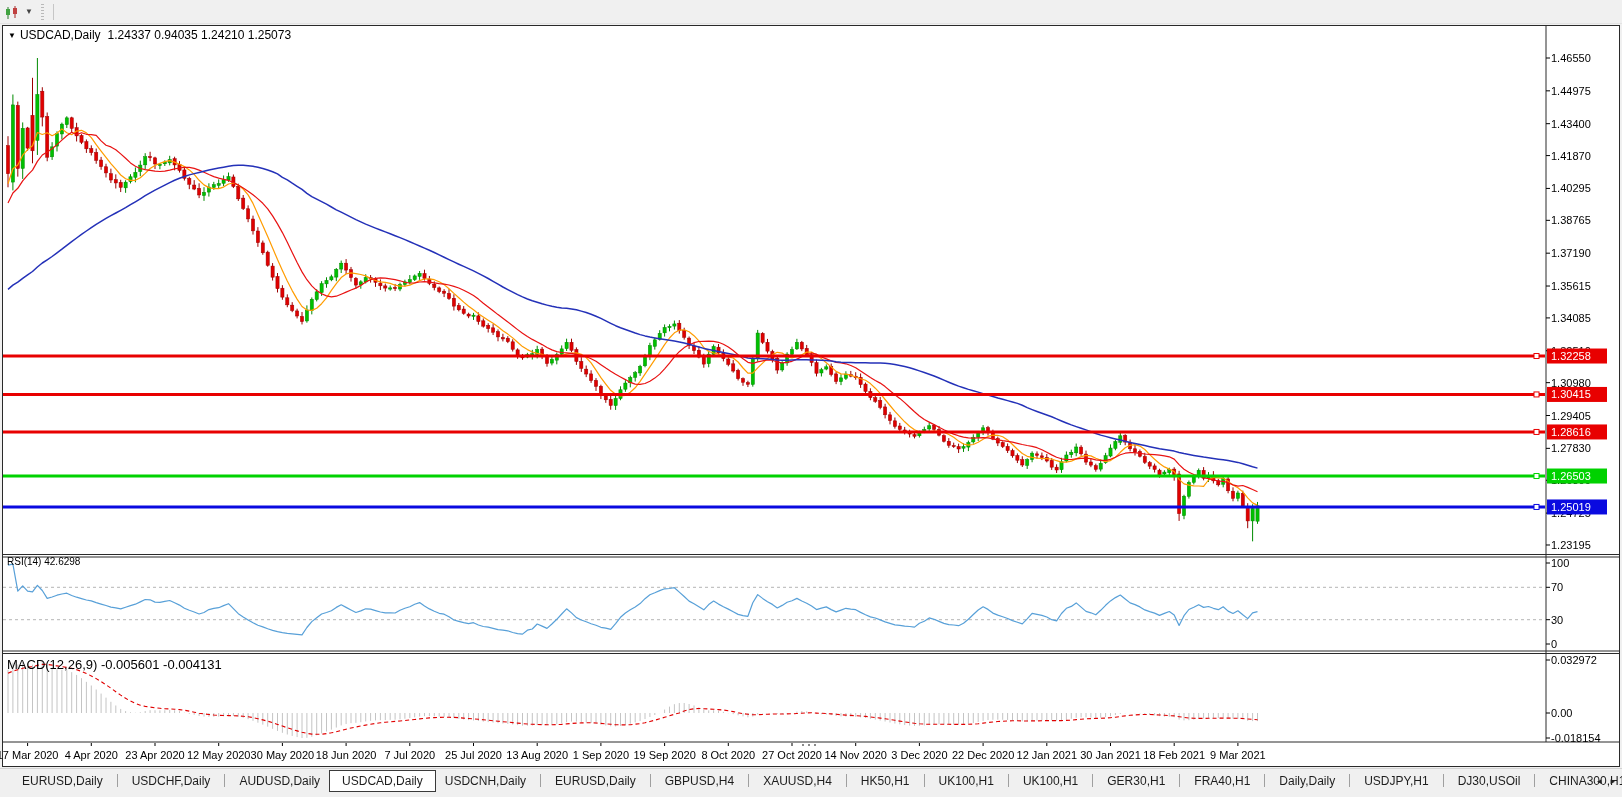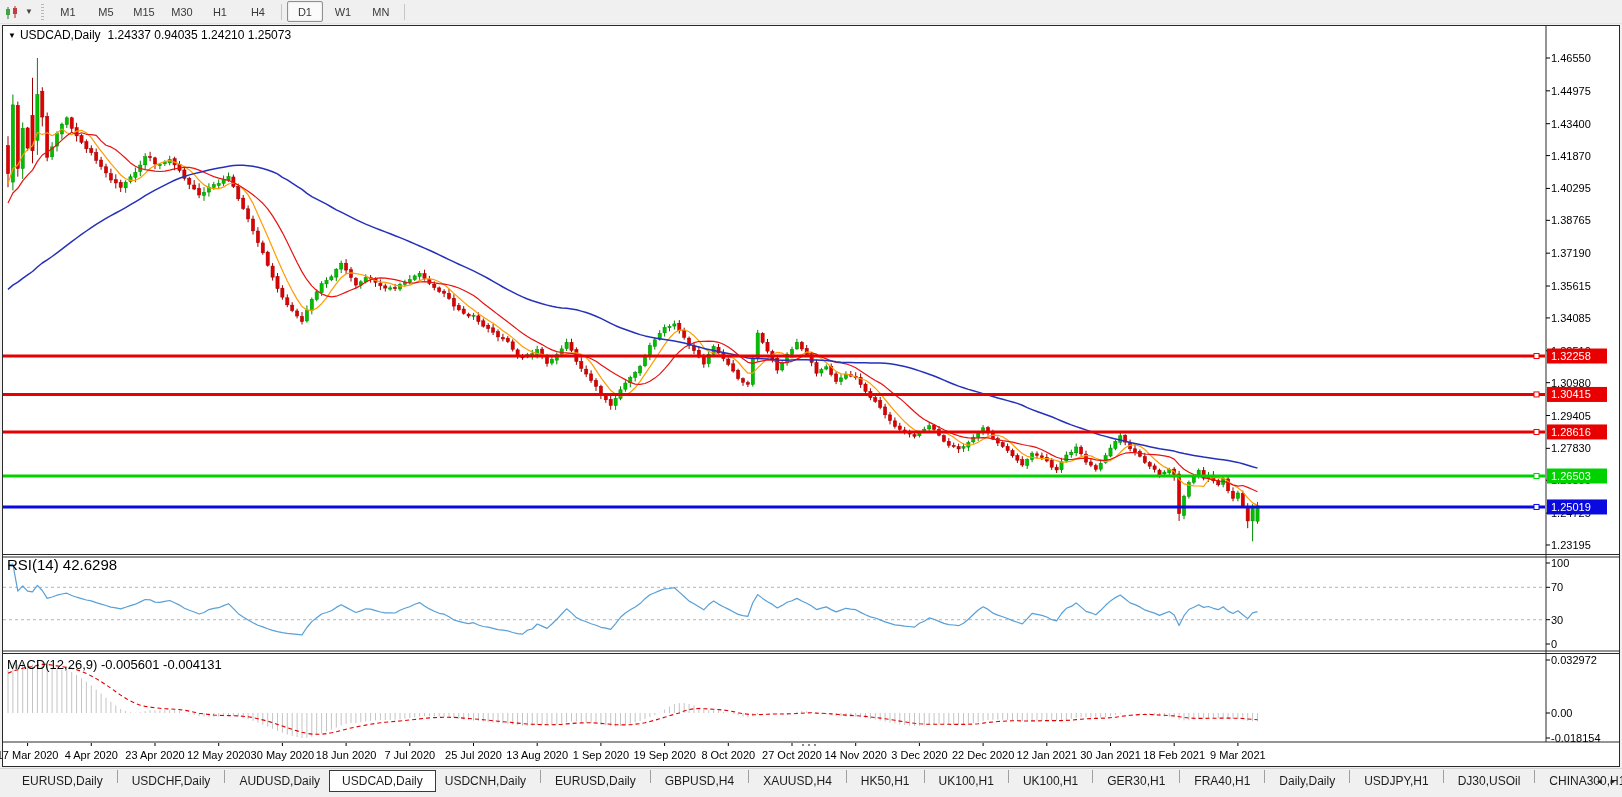--- a/index.html
+++ b/index.html
@@ -26,21 +26,21 @@
   }
   .tf-btn.active{background:#fbfbfb;border:1px solid #8f8f8f;box-shadow:inset 0 0 2px #d0d0d0}
   .vsep{width:1px;height:16px;background:#c6c6c6;margin:0 4px}
   
   .chart-window{position:absolute;left:2px;top:25px;width:1618px;height:742px;background:#fff}
   svg#plot{position:absolute;left:0;top:0;pointer-events:none}
   .overlay-label{position:absolute;color:#000;white-space:nowrap;z-index:5}
   .chart-title{left:8px;top:28px;font-size:12px}
   .chart-title .tri{font-size:8px;vertical-align:1px;margin-right:4px}
   .chart-title .vals{margin-left:7px}
-  .rsi-label{left:7px;top:556px;font-size:15px}
+  .rsi-label{left:7px;top:556px;font-size:10px}
   .macd-label{left:7px;top:657px;font-size:13px}
   
   .tabbar{
     position:absolute;left:0;top:768px;width:1622px;height:24px;box-sizing:border-box;
     background:#f0f0f0;border-top:1px solid #d2d2d2;
     display:flex;align-items:center;padding-left:13px;font-size:12px;color:#1d1d1d;
   }
   .tab{padding:3px 9px;white-space:nowrap;display:flex;align-items:center}
   .tab.active{background:#fff;border:1px solid #3a3a3a;position:relative;top:0;padding:3px 12px}
   .tabsep{width:1px;height:13px;background:#9f9f9f;margin:0 5px;flex:none}
@@ -53,32 +53,20 @@
   <div class="tool-icon">
     <svg width="14" height="14" viewBox="0 0 14 14">
       <line x1="3" y1="1" x2="3" y2="13" stroke="#2a7a2a" stroke-width="1"></line>
       <rect x="1" y="3" width="4" height="6" fill="#41a341"></rect>
       <line x1="10" y1="0" x2="10" y2="12" stroke="#a32a2a" stroke-width="1"></line>
       <rect x="8" y="2" width="4" height="6" fill="#c04040"></rect>
     </svg>
   </div>
   <span class="caret">▼</span>
   <div class="grip"></div>
-  <div id="tf-buttons" style="display:flex;align-items:center">
-      <div class="tf-btn">M1</div>
-      <div class="tf-btn">M5</div>
-      <div class="tf-btn">M15</div>
-      <div class="tf-btn">M30</div>
-      <div class="tf-btn">H1</div>
-      <div class="tf-btn">H4</div>
-      <div class="vsep"></div>
-      <div class="tf-btn active">D1</div>
-      <div class="tf-btn">W1</div>
-      <div class="tf-btn">MN</div>
-    </div>
   <div class="vsep"></div>
 </div>
 
 <div class="chart-window"></div>
 <svg id="plot" width="1622" height="797">
     <defs>
       <clipPath id="cMain">
         <rect x="3" y="26" width="1542" height="528"></rect>
       </clipPath>
       <clipPath id="cRsi">
@@ -1010,21 +998,21 @@
     </g>
   </svg>
 
 <div class="overlay-label chart-title">
   <span class="tri">▼</span><span>USDCAD,Daily</span><span class="vals">1.24337 0.94035 1.24210 1.25073</span>
 </div>
 <div class="overlay-label rsi-label">RSI(14) 42.6298</div>
 <div class="overlay-label macd-label">MACD(12,26,9) -0.005601 -0.004131</div>
 
 <div class="tabbar">
-  <div id="tabs" style="display:flex;min-width:0">
+  <div id="tabs" style="display:flex;align-items:center;min-width:0">
       <div class="tab">EURUSD,Daily</div>
       <div class="tabsep"></div>
       <div class="tab">USDCHF,Daily</div>
       <div class="tabsep"></div>
       <div class="tab">AUDUSD,Daily</div>
       <div class="tab active">USDCAD,Daily</div>
       <div class="tab">USDCNH,Daily</div>
       <div class="tabsep"></div>
       <div class="tab">EURUSD,Daily</div>
       <div class="tabsep"></div>

